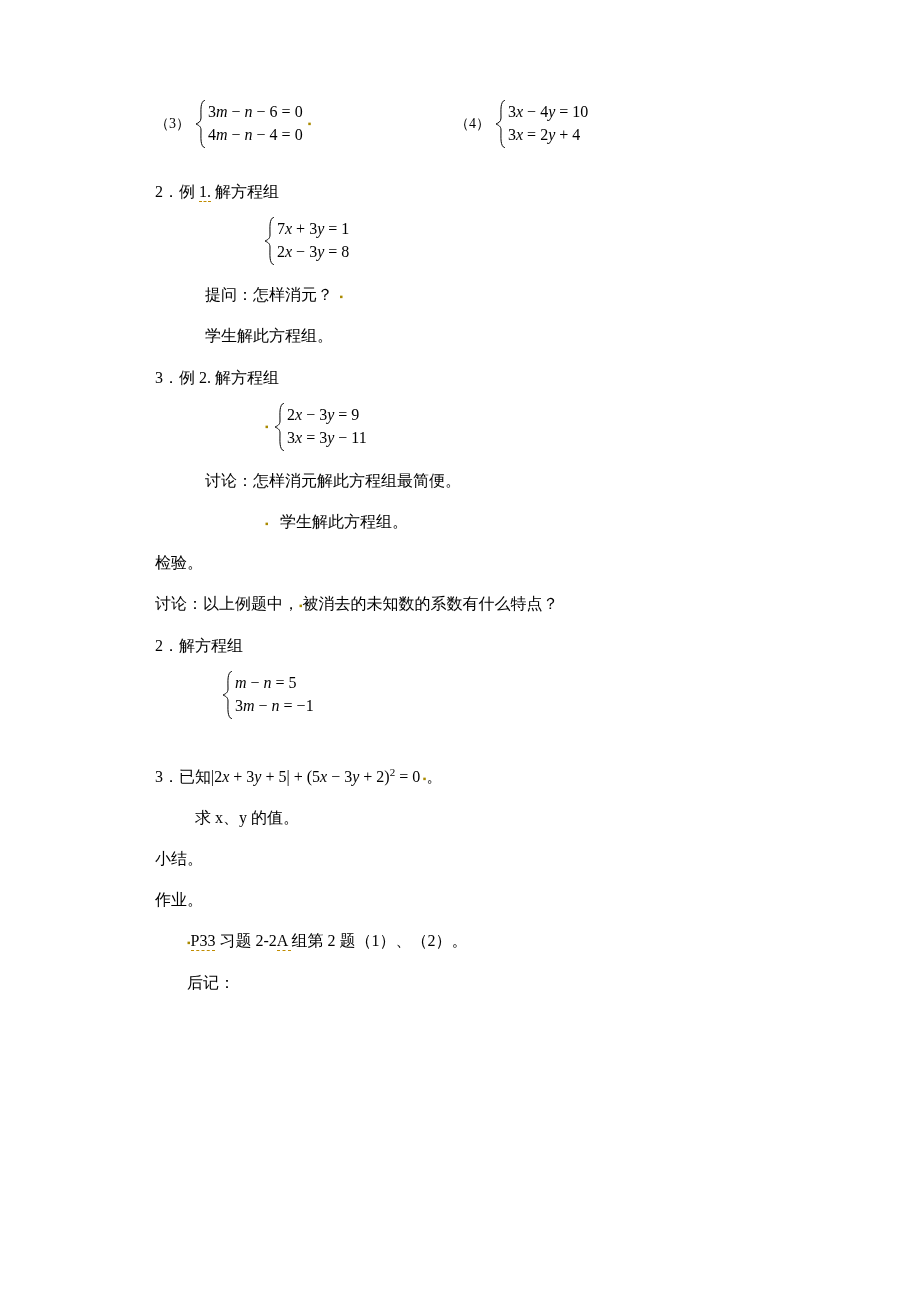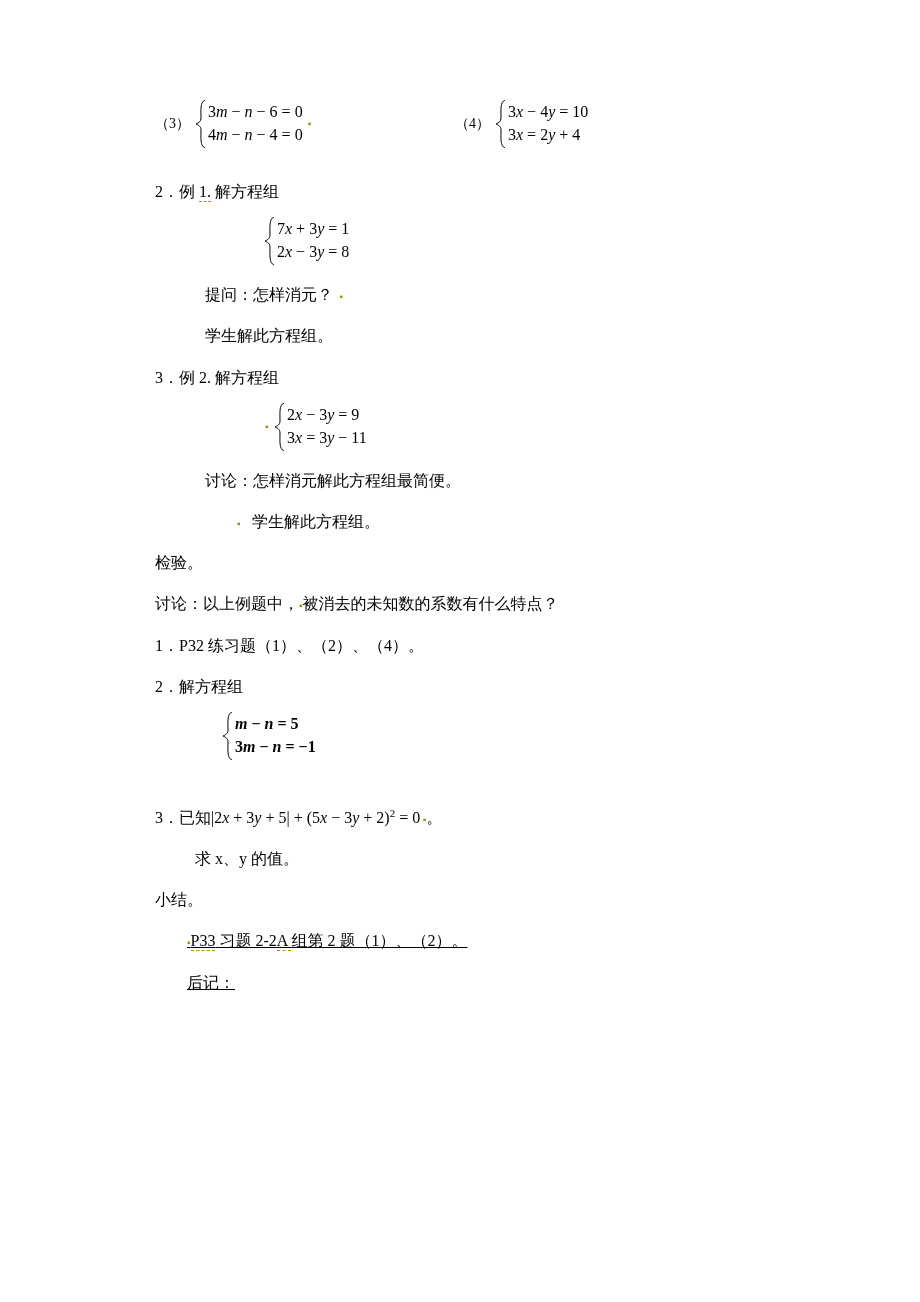--- a/index.html
+++ b/index.html
@@ -47,26 +47,26 @@
     flex-wrap: nowrap;
     align-items: center;
     margin: 0 0 28px 0;
   }
   .eq-pair .slot { display: flex; align-items: center; }
   .slot-a { width: 300px; }
   .label34 { font-size: 14px; margin-right: 6px; }
 
   .para { margin: 4px 0 10px 0; }
   .indent1b { margin-left: 50px; }
-  .indent2 { margin-left: 82px; }
+  .indent2 { margin-left: 110px; }
   .indent3 { margin-left: 40px; }
-  .indent-hw { margin-left: 32px; text-decoration: underline; }
+  .indent-hw { margin-left: 32px; }
 
   .eq-center { margin: 6px 0 14px 110px; }
-  .eq-center2 { margin: 6px 0 14px 68px; font-weight: bold; }
+  .eq-center2 { margin: 6px 0 14px 68px; }
 
   .dotty { color: #aa8a00; font-size: 10px; vertical-align: middle; }
   .under-dotted { border-bottom: 1px dashed #c08c00; padding-bottom: 1px; }
 
   .sup { font-size: 11px; vertical-align: super; font-family: "Times New Roman", serif; }
   .abs { font-family: "Times New Roman", serif; }
 </style>
 </head>
 <body>
 
@@ -146,21 +146,20 @@
     <span class="dotty">▪&nbsp;&nbsp;&nbsp;</span>
     <span>学生解此方程组。</span>
   </div>
 
   <div class="para">检验。</div>
 
   <div class="para">
     <span>讨论：以上例题中，</span><span class="dotty">▪</span><span>被消去的未知数的系数有什么特点？</span>
   </div>
 
-  <div class="para">1．P32 练习题（1）、（2）、（4）。</div>
   <div class="para">2．解方程组</div>
   <div class="eq-center2">
     <span class="braced">
       <span class="brace">
         <svg width="10" height="48" viewBox="0 0 10 48">
             <path d="M9 0 C4 2 5 10 5 18 C5 22 2 23 0 24 C2 25 5 26 5 30 C5 38 4 46 9 48" fill="none" stroke="#000" stroke-width="1"></path>
           </svg>
       </span>
       <span class="cases">
         <span class="row"><span class="mn"><span class="mi">m</span> − <span class="mi">n</span> = 5</span></span>
@@ -173,18 +172,19 @@
 
   <div class="para">
     <span>3．已知</span><span class="abs">|2<span class="mi">x</span> + 3<span class="mi">y</span> + 5|</span><span class="mn"> + </span><span class="mn">(5<span class="mi">x</span> − 3<span class="mi">y</span> + 2)</span><span class="sup">2</span><span class="mn"> = 0</span><span class="dotty">&nbsp;▪</span><span>。</span>
   </div>
   <div class="para indent3">求 x、y 的值。</div>
 
   <div class="para">
     <span>小结。</span><span class="dotty"></span>
   </div>
 
+  <div class="para">作业。</div>
   <div class="para indent-hw">
     <span class="dotty">▪</span><span class="under-dotted">P33</span><span> 习题 2-2<span class="under-dotted">A </span>组第 2 题（1）、（2）。</span>
   </div>
   <div class="para indent-hw">后记：</div>
 
 </div>
 
 </body></html>

